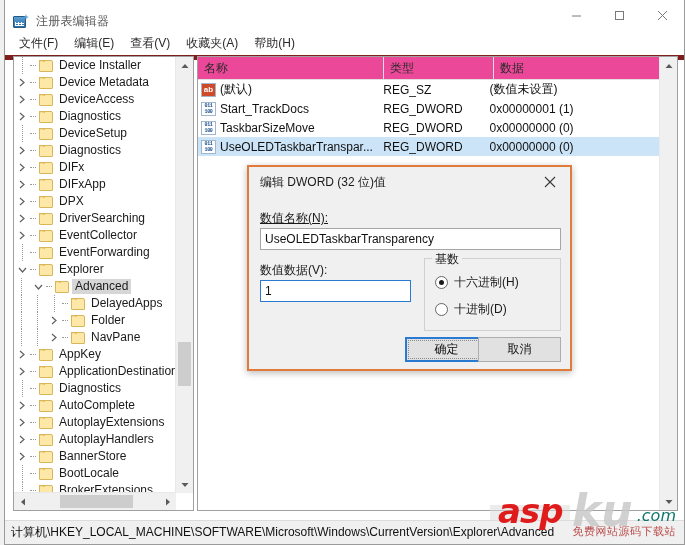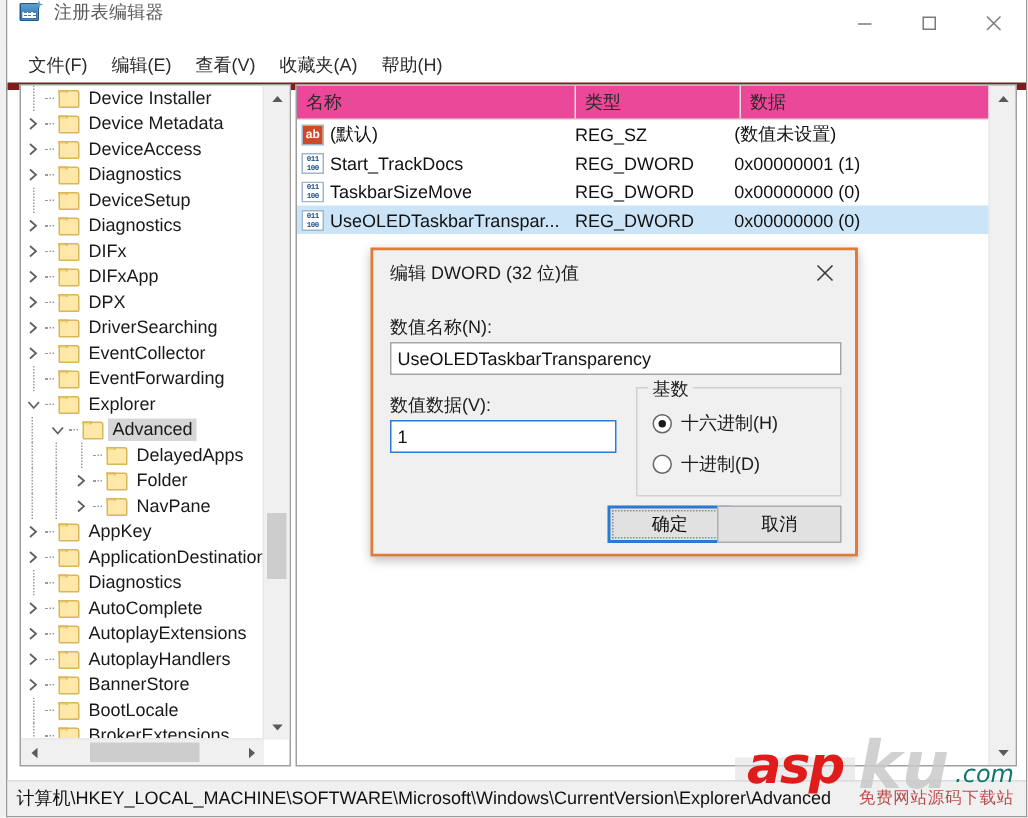--- a/index.html
+++ b/index.html
@@ -24,21 +24,21 @@
     background: #ffffff;
     border: 1px solid #9a9a9a;
     border-top: none;
     box-sizing: border-box;
   }
   .titlebar {
     position: relative;
     height: 30px;
     background: #ffffff;
     display: flex;
-    align-items: flex-start;
+    align-items: flex-end;
     border-bottom: 1px solid #ffffff;
     font-family: Liberation Serif, serif;
   }
   .title-icon {
     width: 16px; height: 16px;
     margin-left: 8px; margin-right: 7px;
     position: relative;
     flex: none;
   }
   .title-icon .ic-body {
@@ -332,21 +332,21 @@
   .dlg-body {
     position: absolute;
     left: 0; top: 31px; right: 0; bottom: 0;
     background: #f0f0f0;
   }
   .dlg-label {
     position: absolute;
     font-size: 12px;
     color: #1a1a1a;
   }
-  .lbl-name { left: 11px; top: 12px; }
+  .lbl-name { left: 11px; top: 12px; text-decoration: underline; }
   .lbl-data { left: 11px; top: 64px; }
 
   .txt-input {
     position: absolute;
     background: #ffffff;
     border: 1px solid #9a9a9a;
     box-sizing: border-box;
     font-size: 12px;
     color: #111111;
     padding-left: 4px;

